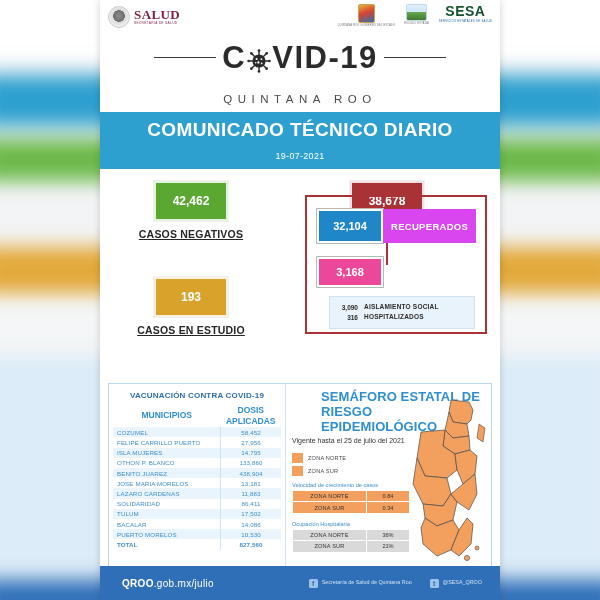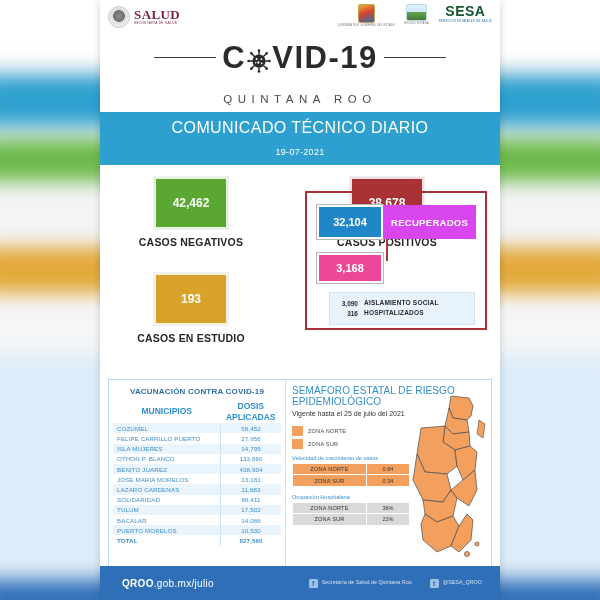--- a/index.html
+++ b/index.html
@@ -41,31 +41,31 @@
   
   .title-wrap{text-align:center;padding-top:2px;position:relative;}
   .covid-line{display:flex;align-items:center;justify-content:center;gap:6px;}
   .rule{height:1.5px;background:#3a3a3a;width:62px;}
   .covid{font-family:"Liberation Sans",sans-serif;font-weight:bold;font-size:31px;color:#2b2b2b;letter-spacing:1.5px;
     display:flex;align-items:center;line-height:1;}
   .virus{display:inline-block;width:24px;height:24px;margin:0 1px;position:relative;top:1px;}
   .qroo-sub{font-size:11.5px;color:#4a4a4a;letter-spacing:5.5px;margin-top:20px;font-weight:normal;}
   
   .banner{background:#2ea0cf;color:#fff;text-align:center;padding:7px 0 8px;margin-top:7px;}
-  .banner .b1{font-size:16px;font-weight:normal;letter-spacing:.4px;}
+  .banner .b1{font-size:19px;font-weight:bold;letter-spacing:.4px;}
   .banner .b2{font-size:9px;margin-top:10px;letter-spacing:.3px;}
   
   .stats{position:relative;height:210px;}
   .statbox{position:absolute;text-align:center;}
   .chip{border:2px solid rgba(255,255,255,.85);color:#fff;font-weight:bold;font-size:12px;
-    padding:17px 0;width:70px;margin:0 auto;box-shadow:0 0 0 1px rgba(0,0,0,.06);}
+    padding:11px 0;width:70px;margin:0 auto;box-shadow:0 0 0 1px rgba(0,0,0,.06);}
   .chip.green{background:#5aa832;}
   .chip.red{background:#a83236;}
   .chip.amber{background:#d9a32b;}
-  .statlab{font-size:10.5px;font-weight:bold;color:#262626;margin-top:7px;letter-spacing:.2px;white-space:nowrap;}
+  .statlab{font-size:10.5px;font-weight:bold;color:#262626;margin-top:7px;letter-spacing:.2px;white-space:nowrap;text-decoration:underline;}
   .stem{position:absolute;width:2px;background:#a83236;}
   .redbox{position:absolute;left:205px;top:26px;width:178px;height:135px;border:2px solid #a83236;}
   .barrow{display:flex;align-items:stretch;margin:0 0 0 10px;}
   .barnum{color:#fff;font-weight:bold;font-size:11px;display:flex;align-items:center;justify-content:center;
     border:2px solid #fff;box-shadow:0 0 0 1px #b8b8b8;}
   .barlab{color:#fff;font-weight:bold;font-size:9.5px;display:flex;align-items:center;padding:0 8px;letter-spacing:.3px;}
   .blue .barnum{background:#1f86c8;width:62px;height:30px;}
   .blue .barlab{background:#d946ef;}
   .gray .barnum{background:#ec4899;width:62px;height:26px;}
   .gray .barlab{background:#53585c;}
@@ -78,21 +78,21 @@
   .pleft{width:168px;padding:5px 4px 0;border-right:1px solid #cfe3f2;}
   .ptitle{text-align:center;font-size:8px;font-weight:bold;color:#2f6fa8;letter-spacing:.2px;padding:2px 0 4px;}
   table.vac{width:100%;border-collapse:collapse;}
   table.vac th{font-size:8.5px;color:#2f8fd0;font-weight:bold;padding:1px 3px;text-align:center;line-height:1.25;}
   table.vac th.m{text-align:center;}
   table.vac td{font-size:6.2px;color:#3f8fcb;padding:1.6px 4px;letter-spacing:.1px;}
   table.vac td.num{text-align:center;width:52px;border-left:1px solid #cfe3f2;}
   table.vac tr.alt td{background:#e9f4fc;}
   table.vac tr.tot td{font-weight:bold;}
   .pright{flex:1;padding:5px 5px 0 6px;position:relative;}
-  .rtitle{font-size:10px;font-weight:normal;color:#2f8fd0;letter-spacing:.1px;}
+  .rtitle{font-size:13px;font-weight:bold;color:#2f8fd0;letter-spacing:.1px;margin-left:29px;}
   .rsub{font-size:7px;color:#333;margin-top:3px;}
   .legend{margin-top:9px;}
   .lrow{display:flex;align-items:center;gap:5px;margin-bottom:3px;}
   .sw{width:11px;height:10px;background:#f3a05f;}
   .lrow span{font-size:5.6px;color:#4a4a4a;letter-spacing:.2px;}
   .mini{margin-top:6px;width:118px;}
   .mini .cap{font-size:5.6px;color:#3f8fcb;margin-bottom:2px;}
   .mini table{width:100%;border-collapse:collapse;}
   .mini td{font-size:5.6px;padding:2.2px 4px;color:#333;}
   .mini td.z{text-align:center;letter-spacing:.2px;}

